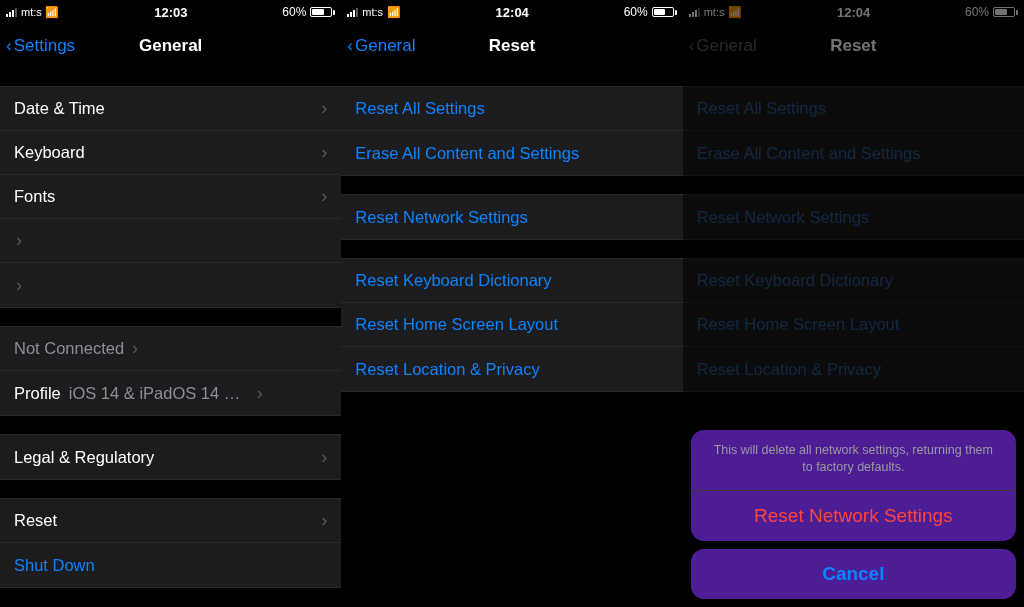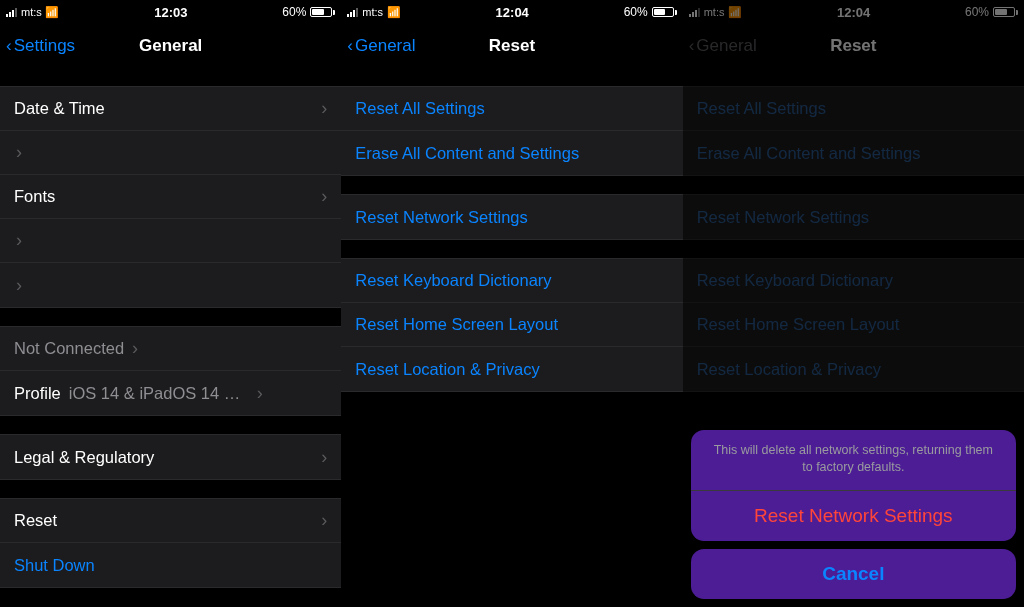--- a/index.html
+++ b/index.html
@@ -168,20 +168,21 @@
   </div>
 
   <div class="spacer"></div>
 
   <div class="group">
     <div class="row">
       <span class="label">Date &amp; Time</span>
       <span class="disclosure">›</span>
     </div>
     <div class="row">
+      <span class="label">Keyboard</span>
       <span class="disclosure">›</span>
     </div>
     <div class="row">
       <span class="label">Fonts</span>
       <span class="disclosure">›</span>
     </div>
     <div class="row">
       <span class="disclosure">›</span>
     </div>
     <div class="row">

